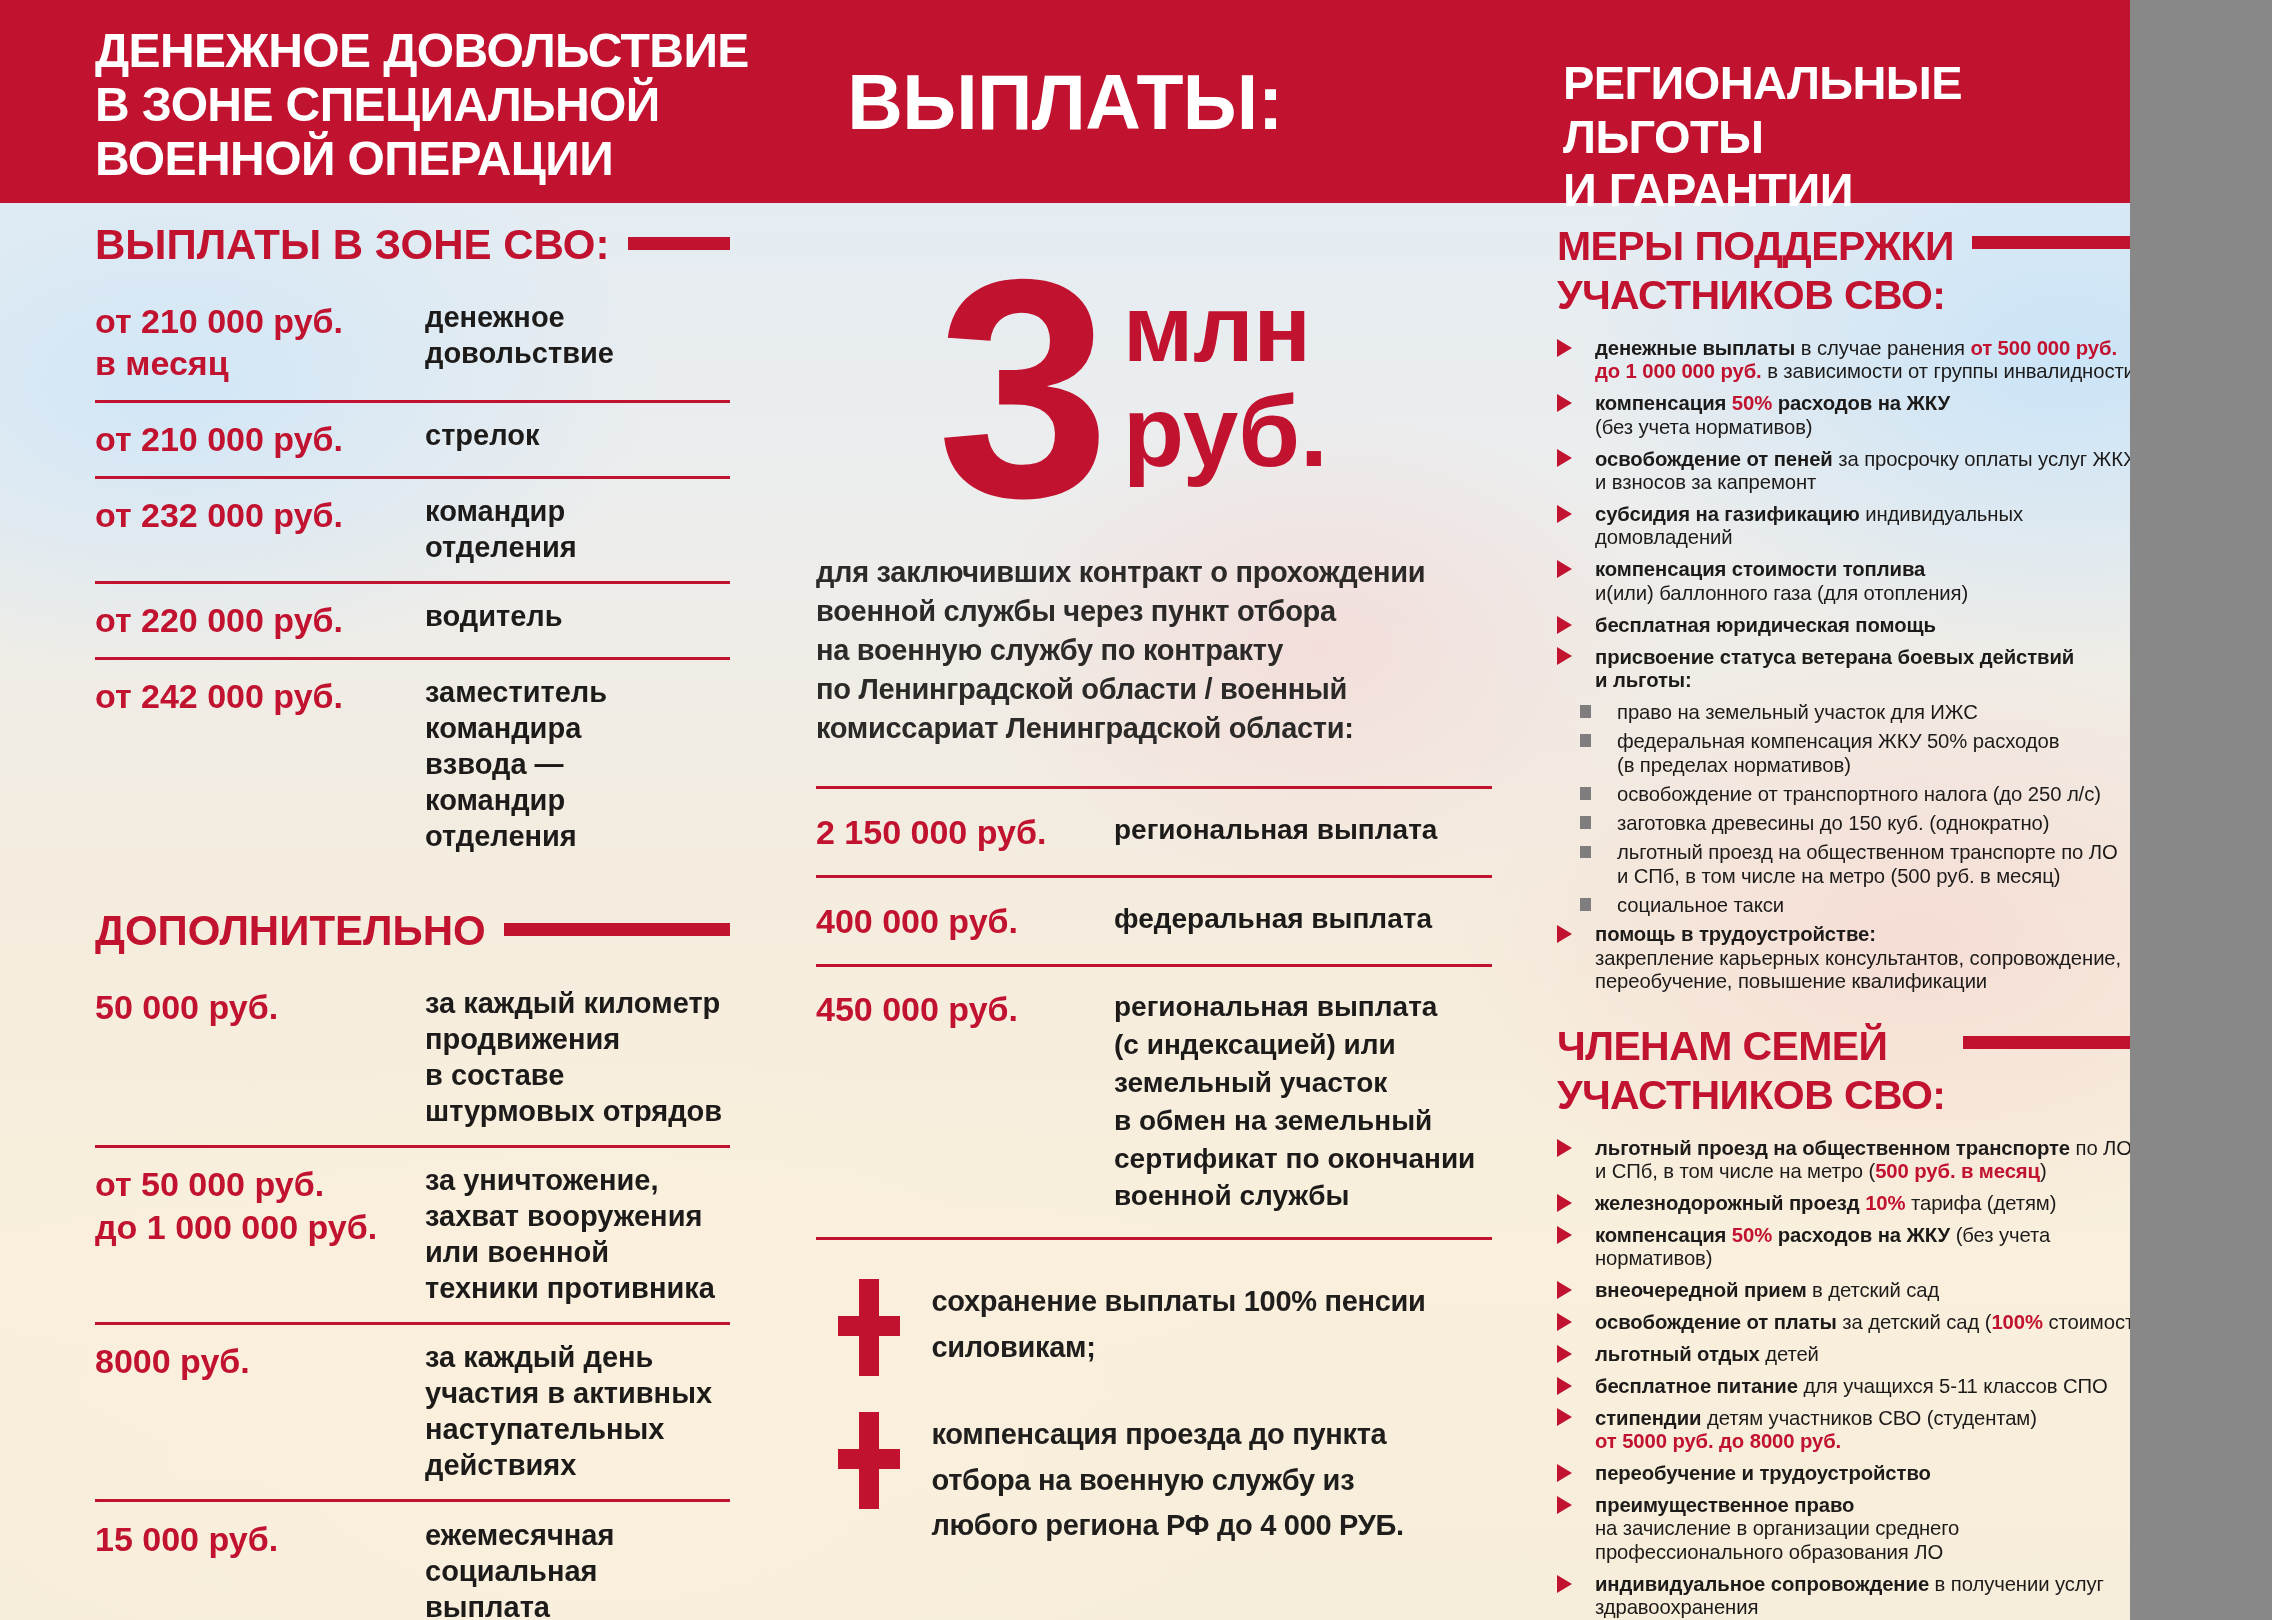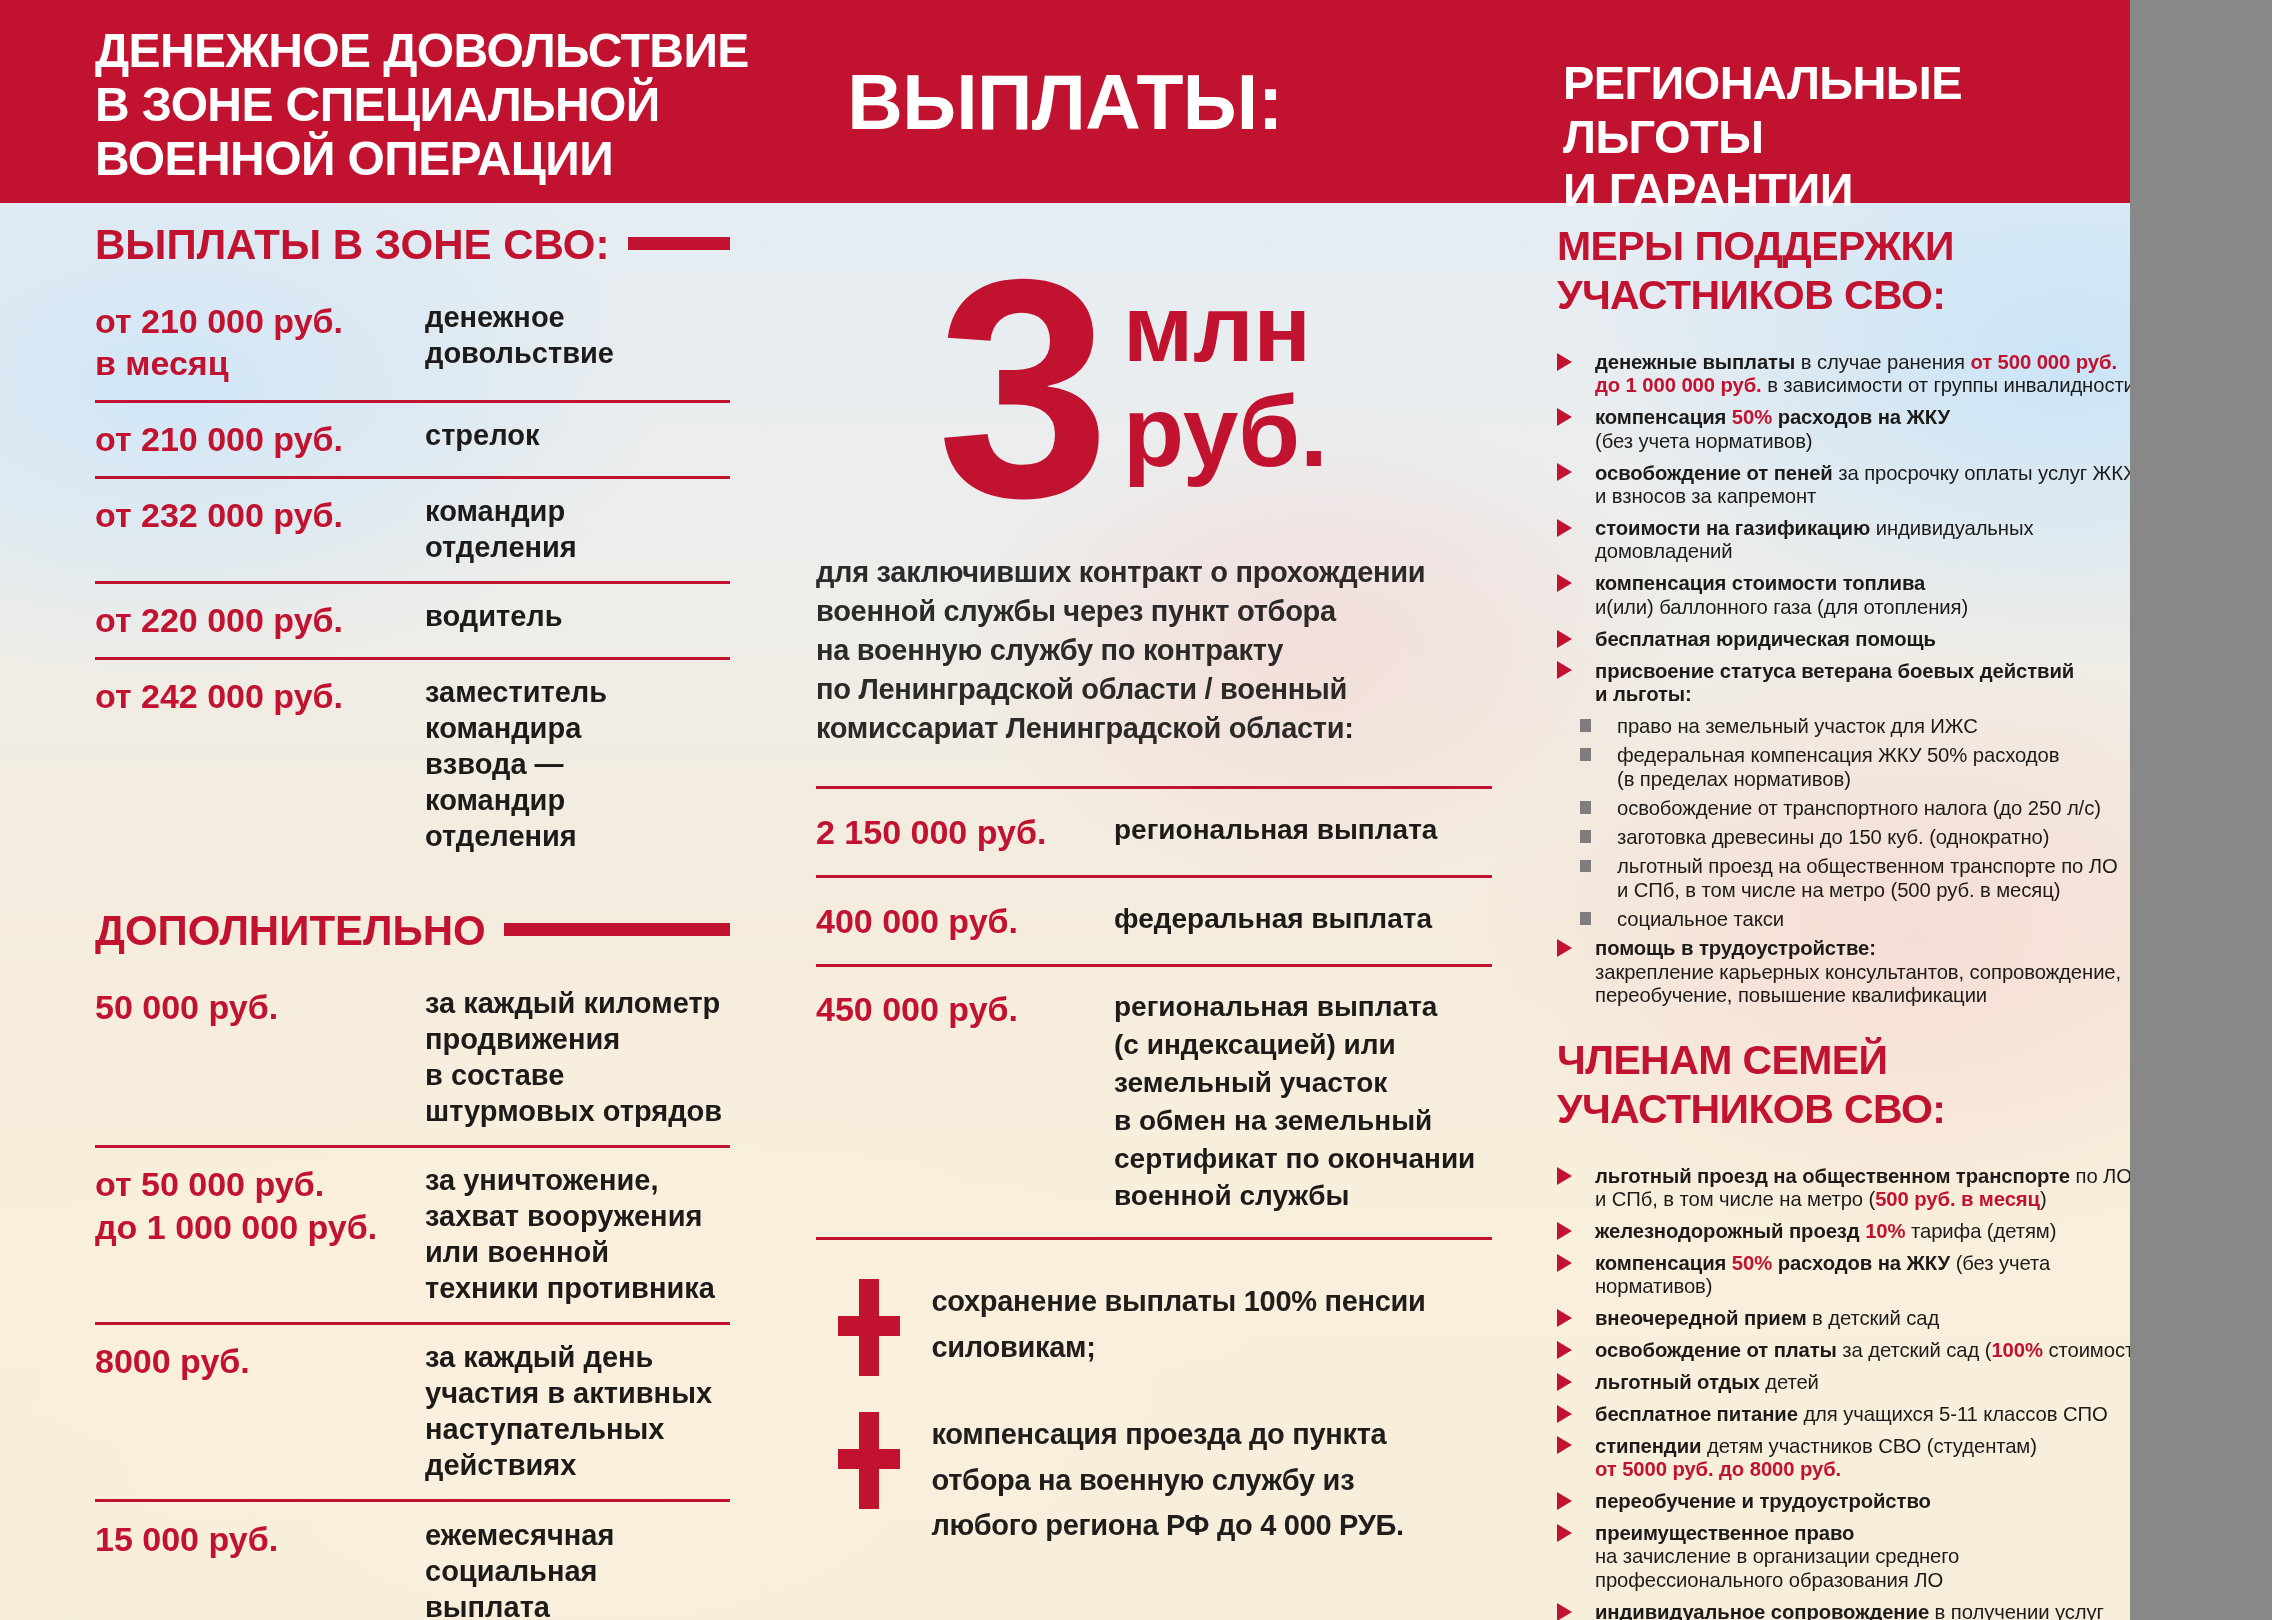--- a/index.html
+++ b/index.html
@@ -26,21 +26,21 @@
   .col{position:absolute;}
   .col-left{left:95px;top:222px;width:635px;}
   .col-center{left:816px;top:210px;width:676px;}
   .col-right{left:1557px;top:222px;width:674px;}
   
   .sec-head{display:flex;align-items:flex-start;color:#c1122f;font-weight:bold;justify-content:space-between;}
   .sec-head .ht{white-space:pre-line;}
   .sec-head .hbar{flex:1;height:12.7px;background:#c1122f;margin-left:18px;}
   .col-left .sec-head{font-size:42px;line-height:1.1;}
   .col-left .sec-head .hbar{margin-top:15.2px;}
-  .col-right .sec-head{font-size:41px;line-height:1.2;letter-spacing:-0.6px;flex-direction:column;}
+  .col-right .sec-head{font-size:41px;line-height:1.2;letter-spacing:-0.6px;}
   .col-right .sec-head .hbar{margin-top:14px;}
   
   .ptable{margin-top:16.5px;}
   .prow{display:flex;padding:15.2px 0;}
   .zone .prow:not(:last-child){border-bottom:3.2px solid #c1122f;}
   .extra .prow:not(:first-child){border-top:3.2px solid #c1122f;}
   .amt{flex:0 0 311px;font-size:34px;font-weight:bold;color:#c1122f;line-height:1.25;white-space:pre-line;}
   .lbl{flex:1;padding-left:19px;font-size:29px;font-weight:bold;color:#1d1b1a;line-height:1.24;white-space:pre-line;}
   .extra-head{margin-top:38px;}
   
@@ -210,21 +210,21 @@
 УЧАСТНИКОВ СВО:</span>
       <span class="hbar"></span>
     </div>
     <div class="blist">
         <div class="bitem ar-item"><span class="arm"></span><span class="btext"><span class="b">денежные выплаты </span><span class="">в случае ранения </span><span class="b r">от 500 000 руб.
 до 1 000 000 руб. </span><span class="">в зависимости от группы инвалидности</span></span></div>
         <div class="bitem ar-item"><span class="arm"></span><span class="btext"><span class="b">компенсация </span><span class="b r">50% </span><span class="b">расходов на ЖКУ</span><span class="">
 (без учета нормативов)</span></span></div>
         <div class="bitem ar-item"><span class="arm"></span><span class="btext"><span class="b">освобождение от пеней </span><span class="">за просрочку оплаты услуг ЖКХ
 и взносов за капремонт</span></span></div>
-        <div class="bitem ar-item"><span class="arm"></span><span class="btext"><span class="b">стоимости на газификацию </span><span class="">индивидуальных
+        <div class="bitem ar-item"><span class="arm"></span><span class="btext"><span class="b">субсидия на газификацию </span><span class="">индивидуальных
 домовладений</span></span></div>
         <div class="bitem ar-item"><span class="arm"></span><span class="btext"><span class="b">компенсация стоимости топлива</span><span class="">
 и(или) баллонного газа (для отопления)</span></span></div>
         <div class="bitem ar-item"><span class="arm"></span><span class="btext"><span class="b">бесплатная юридическая помощь</span></span></div>
         <div class="bitem ar-item"><span class="arm"></span><span class="btext"><span class="b">присвоение статуса ветерана боевых действий
 и льготы:</span></span></div>
         <div class="bitem sq-item"><span class="sqm"></span><span class="btext"><span class="">право на земельный участок для ИЖС</span></span></div>
         <div class="bitem sq-item"><span class="sqm"></span><span class="btext"><span class="">федеральная компенсация ЖКУ 50% расходов
 (в пределах нормативов)</span></span></div>
         <div class="bitem sq-item"><span class="sqm"></span><span class="btext"><span class="">освобождение от транспортного налога (до 250 л/с)</span></span></div>

